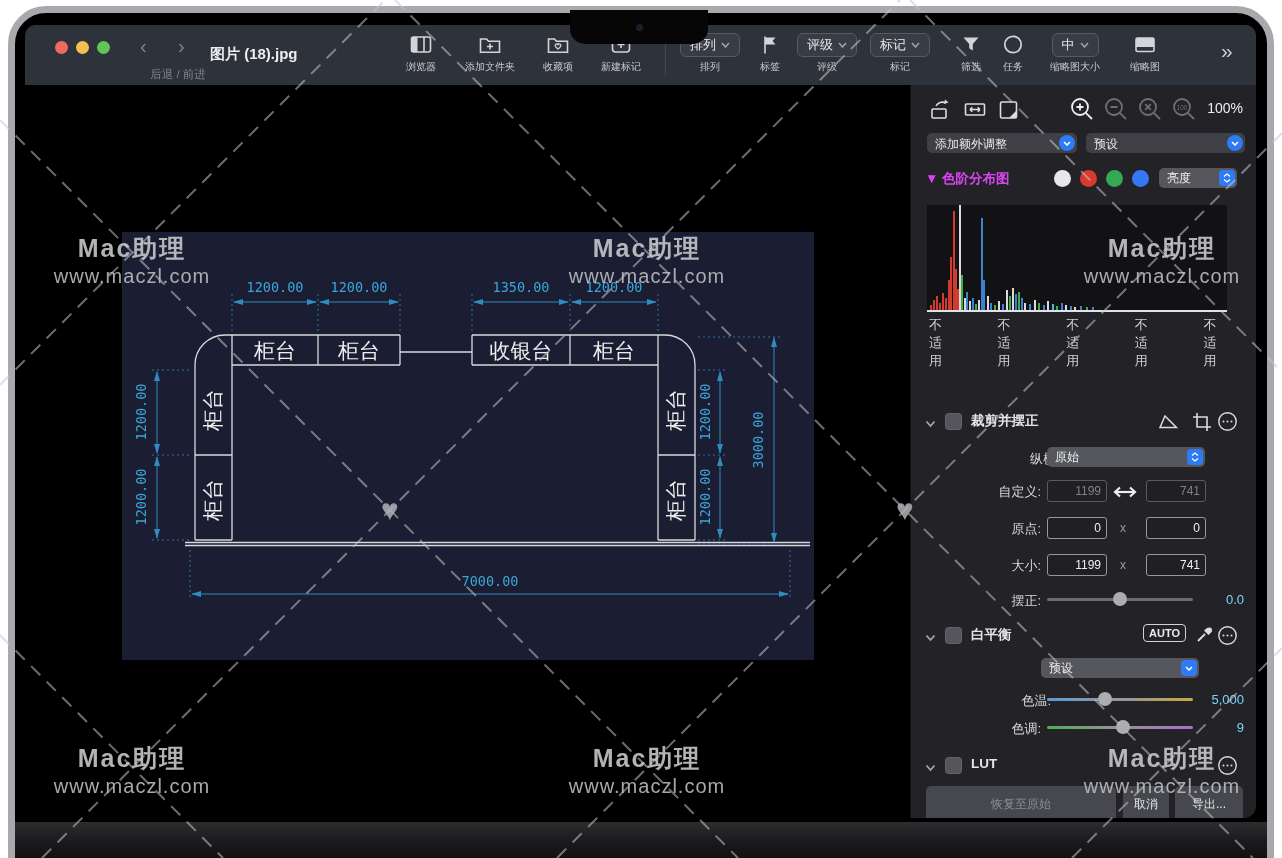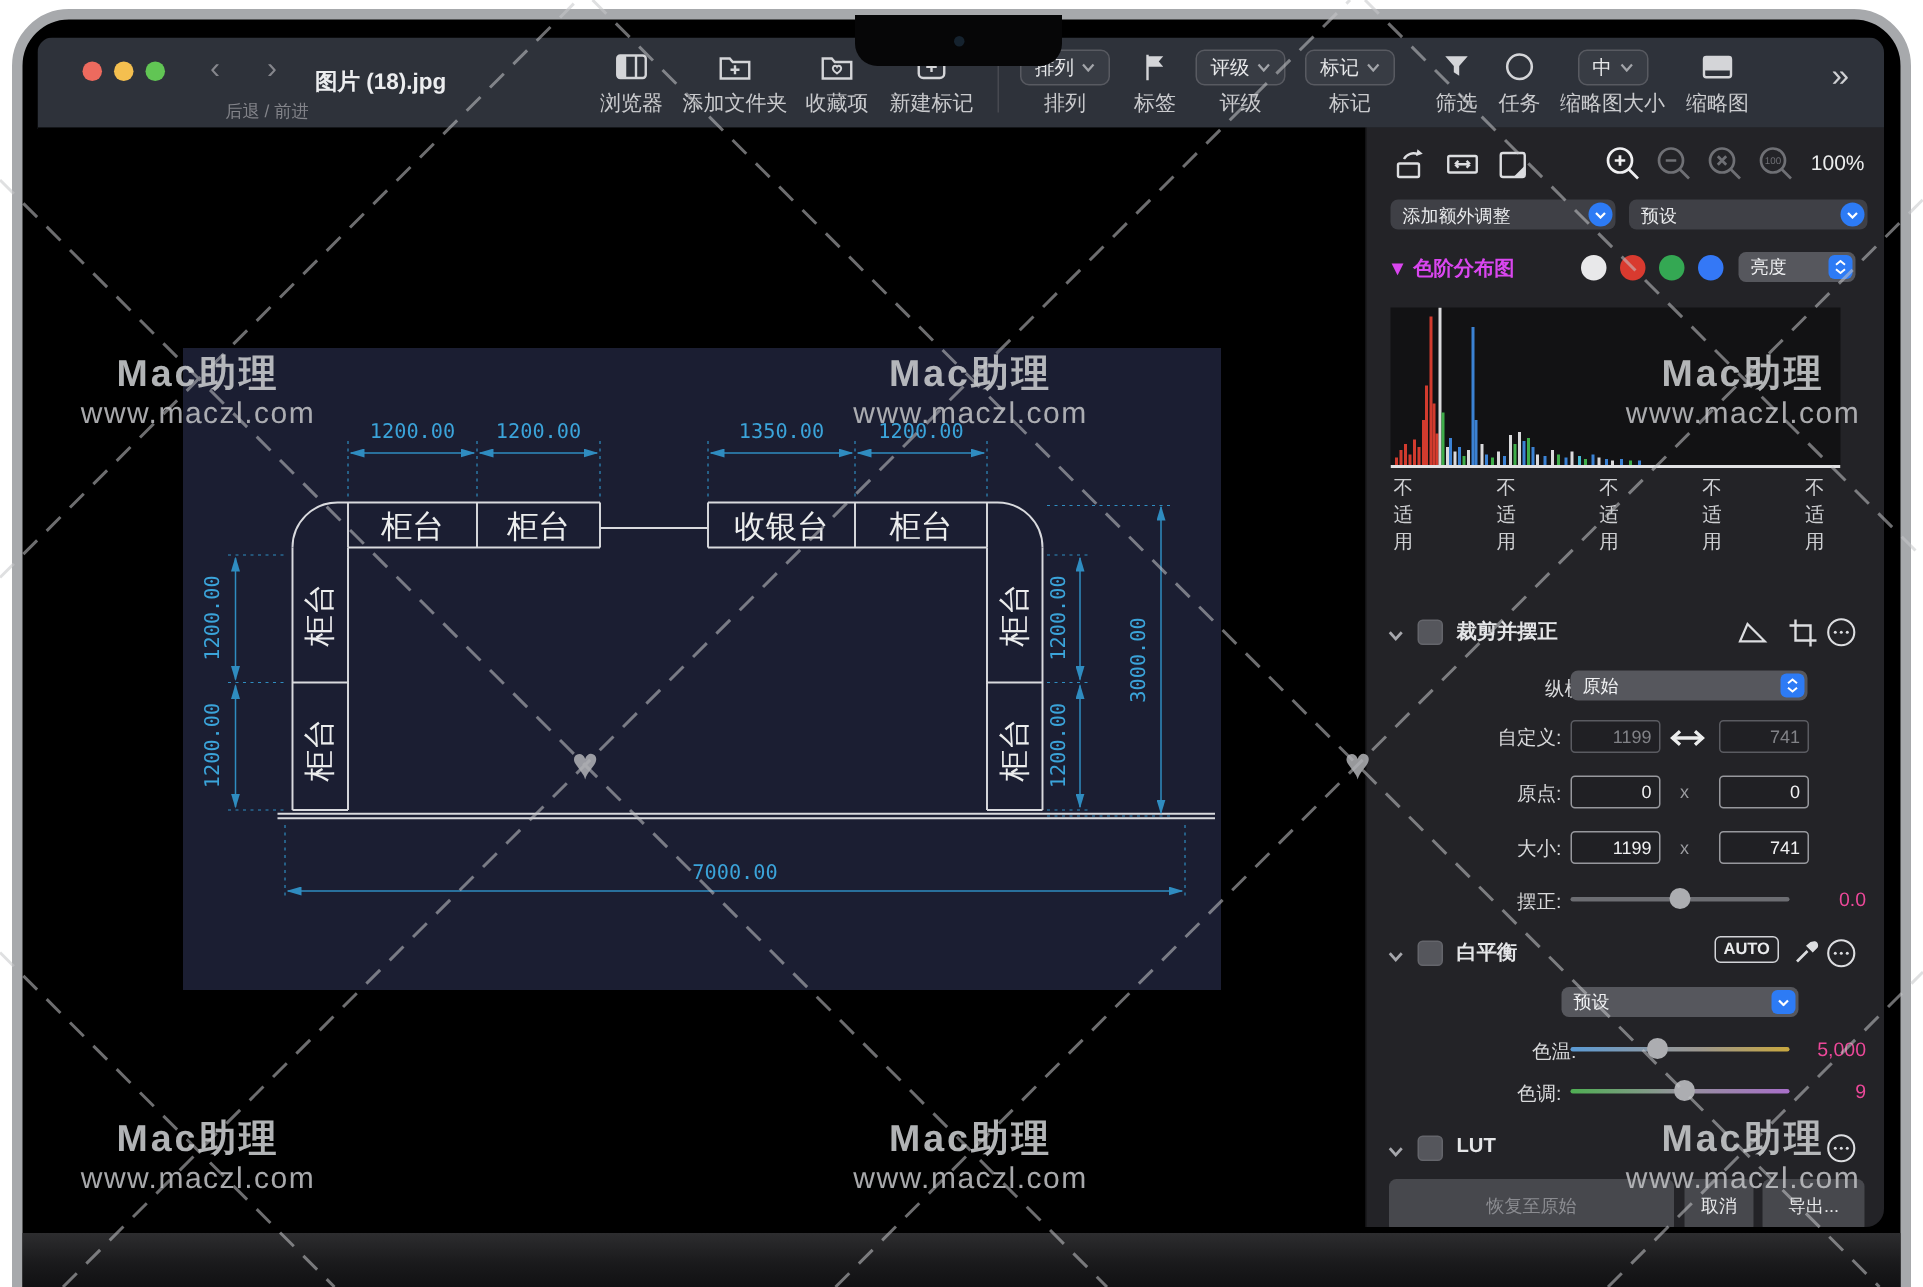--- a/index.html
+++ b/index.html
@@ -18,21 +18,21 @@
   .window{position:absolute;left:25px;top:25px;width:1231px;height:793px;background:#000;
           border-radius:10px 10px 12px 12px;overflow:hidden;z-index:10;}
   .titlebar{position:absolute;left:0;top:0;width:100%;height:60px;background:#2e323a;
             border-bottom:1px solid #202228;}
   .tl{position:absolute;top:16px;width:13px;height:13px;border-radius:50%;}
   .tl.r{left:30px;background:#ed6a5e;} .tl.y{left:51px;background:#f4bf4f;} .tl.g{left:72px;background:#61c554;}
   .navchev{position:absolute;top:10px;font-size:20px;color:#85868c;line-height:22px;}
   .nav-label{position:absolute;left:98px;top:42px;width:110px;text-align:center;font-size:11.5px;color:#83848a;}
   .win-title{position:absolute;left:185px;top:20px;font-size:15px;font-weight:bold;color:#ecedef;white-space:nowrap;}
   .tb-item{position:absolute;top:8px;width:90px;display:flex;flex-direction:column;align-items:center;gap:3px;}
-  .tb-lab{font-size:14px;color:#c9cacd;white-space:nowrap;}
+  .tb-lab{font-size:10px;color:#c9cacd;white-space:nowrap;}
   .tb-ico{height:24px;}
   .pill{display:flex;align-items:center;gap:5px;height:22px;padding:0 9px;border:1px solid #585a61;
         border-radius:6px;background:rgba(255,255,255,0.05);font-size:13px;color:#e7e8ea;white-space:nowrap;}
   .tb-div{position:absolute;left:640px;top:12px;width:1px;height:38px;background:#474950;}
   .more-chev{position:absolute;left:1196px;top:14px;font-size:21px;color:#cfd0d3;letter-spacing:-2px;}
   
   .main{position:absolute;left:0;top:60px;width:1231px;height:733px;}
   .viewer{position:absolute;left:0;top:0;width:885px;height:733px;background:#000;}
   .panel{position:absolute;left:885px;top:0;width:346px;height:733px;background:#232327;
          border-left:1px solid #121214;font-size:13px;}
@@ -62,21 +62,21 @@
   .cbx{position:absolute;left:34px;top:3px;width:15px;height:15px;border-radius:3.5px;background:#55565c;border:1px solid #64656b;}
   .sec-title{position:absolute;left:60px;top:2px;font-size:13.5px;color:#e4e5e7;font-weight:bold;}
   .flabel{position:absolute;left:0;width:130px;text-align:right;font-size:13px;color:#d8d9db;}
   .fin{position:absolute;width:53px;height:20px;border:1px solid #97989d;border-radius:3px;background:#202024;
        font-size:12px;color:#f0f0f2;text-align:right;line-height:20px;padding-right:5px;box-sizing:content-box;}
   .fin.dim{border-color:#5a5b61;color:#818287;}
   .xsep{position:absolute;font-size:12px;color:#9b9ca0;}
   .slider{position:absolute;height:14px;}
   .track{position:absolute;left:0;top:6px;width:100%;height:3px;border-radius:2px;background:#6c6d72;}
   .thumb{position:absolute;top:0;width:14px;height:14px;border-radius:50%;background:#acadb1;margin-left:-7px;}
-  .val{position:absolute;right:13px;width:60px;text-align:right;font-size:13px;color:#ec4899;}
+  .val{position:absolute;right:13px;width:60px;text-align:right;font-size:13px;color:#7dd3fc;}
   .auto-btn{position:absolute;left:232px;top:0;height:16px;padding:0 5px;border:1.5px solid #d3d4d8;border-radius:4px;
             font-size:11px;font-weight:bold;color:#e9eaec;line-height:16px;}
   .fbtn{position:absolute;height:36px;border-radius:5px;background:#47484d;font-size:12px;color:#e6e7e9;
         display:flex;align-items:center;justify-content:center;}
   .fbtn.dim{color:#8b8c91;}
   
   .wm{position:absolute;left:0;top:0;width:1282px;height:858px;z-index:90;pointer-events:none;}
   .wm-node{position:absolute;transform:translate(-50%,-50%);text-align:center;color:#caccce;opacity:.88;}
   .wm-brand{font-size:25px;font-weight:600;letter-spacing:2px;}
   .wm-url{font-size:20px;color:#bfc0c3;letter-spacing:1px;}

